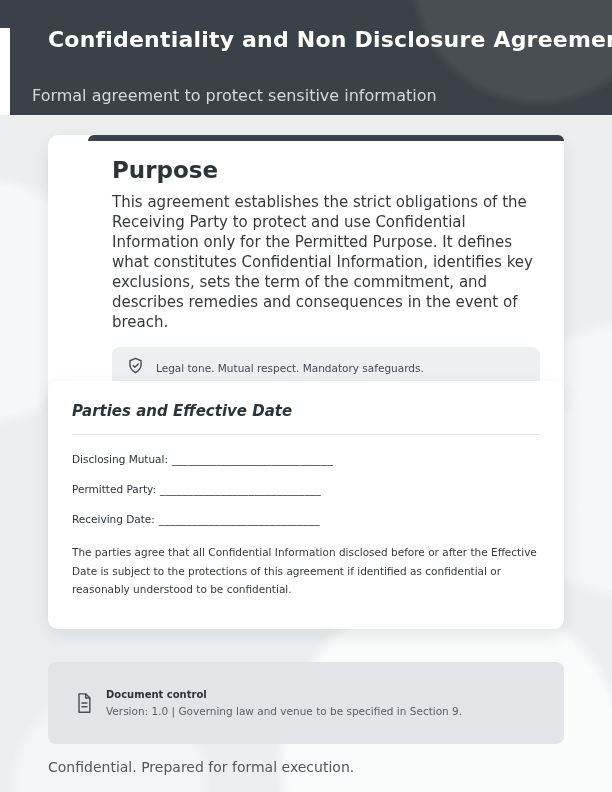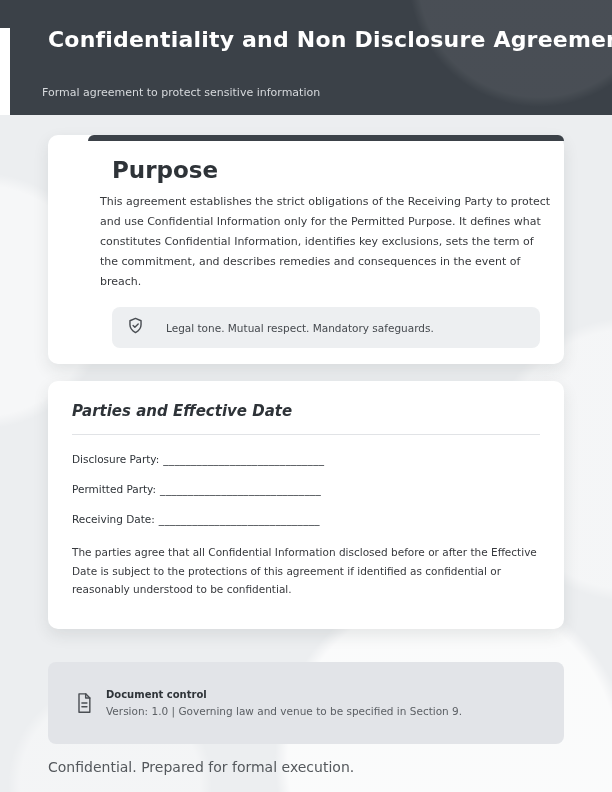--- a/index.html
+++ b/index.html
@@ -30,49 +30,49 @@
   .header-sliver {
     position: absolute; left: 0; top: 28px; width: 10px; height: 87px;
     background: #ffffff;
   }
   .header-title {
     position: absolute; left: 48px; top: 27px;
     font-size: 22px; font-weight: bold; color: #ffffff;
     letter-spacing: 0.2px; white-space: nowrap;
   }
   .header-subtitle {
-    position: absolute; left: 42px; top: 86px;
-    font-size: 11px; color: #d6d9dc;
+    position: absolute; left: 32px; top: 86px;
+    font-size: 16px; color: #d6d9dc;
   }
 
   
   .card {
     position: absolute; left: 48px; width: 516px;
     background: #ffffff; border-radius: 10px;
     box-shadow: 0 6px 16px rgba(40,45,50,0.10);
   }
   .card-purpose { top: 135px; min-height: 220px; padding-bottom: 16px; padding-left: 40px; }
   .accent-bar {
     height: 6px; background: #3b4148;
     border-radius: 10px 10px 0 0;
   }
   .purpose-title {
     margin: 16px 24px 0;
     font-size: 23px; font-weight: bold; color: #2e3338;
   }
   .purpose-body {
-    margin: 9px 12px 0;
-    font-size: 11px; line-height: 20px; color: #37393d;
+    margin: 9px 24px 0;
+    font-size: 15px; line-height: 20px; color: #37393d;
   }
   .note-box {
     margin: 15px 24px 0;
     min-height: 38px;
     background: #edeff1;
     border-radius: 8px;
-    display: flex; align-items: center; gap: 21px;
+    display: flex; align-items: center; gap: 11px;
     padding: 9px 14px;
   }
   .note-text { font-size: 10.5px; color: #45494e; }
 
   .card-parties { top: 381px; min-height: 248px; padding: 21px 24px 22px; }
   .parties-title {
     font-size: 15px; font-weight: bold; color: #2e3338; font-style: italic;
   }
   .divider {
     margin-top: 14px; height: 0;
@@ -132,21 +132,21 @@
       </span>
       <span class="note-text">Legal tone. Mutual respect. Mandatory safeguards.</span>
     </div>
   </div>
 
   <div class="card card-parties">
     <div class="parties-title">Parties and Effective Date</div>
     <div class="divider"></div>
     <div class="fields">
       <div class="field-row">
-        <span class="field-label">Disclosure Party:</span><span class="field-blank">_____________________________</span>
+        <span class="field-label">Disclosing Mutual:</span><span class="field-blank">_____________________________</span>
       </div>
       <div class="field-row">
         <span class="field-label">Permitted Party:</span><span class="field-blank">_____________________________</span>
       </div>
       <div class="field-row">
         <span class="field-label">Receiving Date:</span><span class="field-blank">_____________________________</span>
       </div>
     </div>
     <div class="parties-body">The parties agree that all Confidential Information disclosed before or after the Effective Date is subject to the protections of this agreement if identified as confidential or reasonably understood to be confidential.</div>
   </div>

